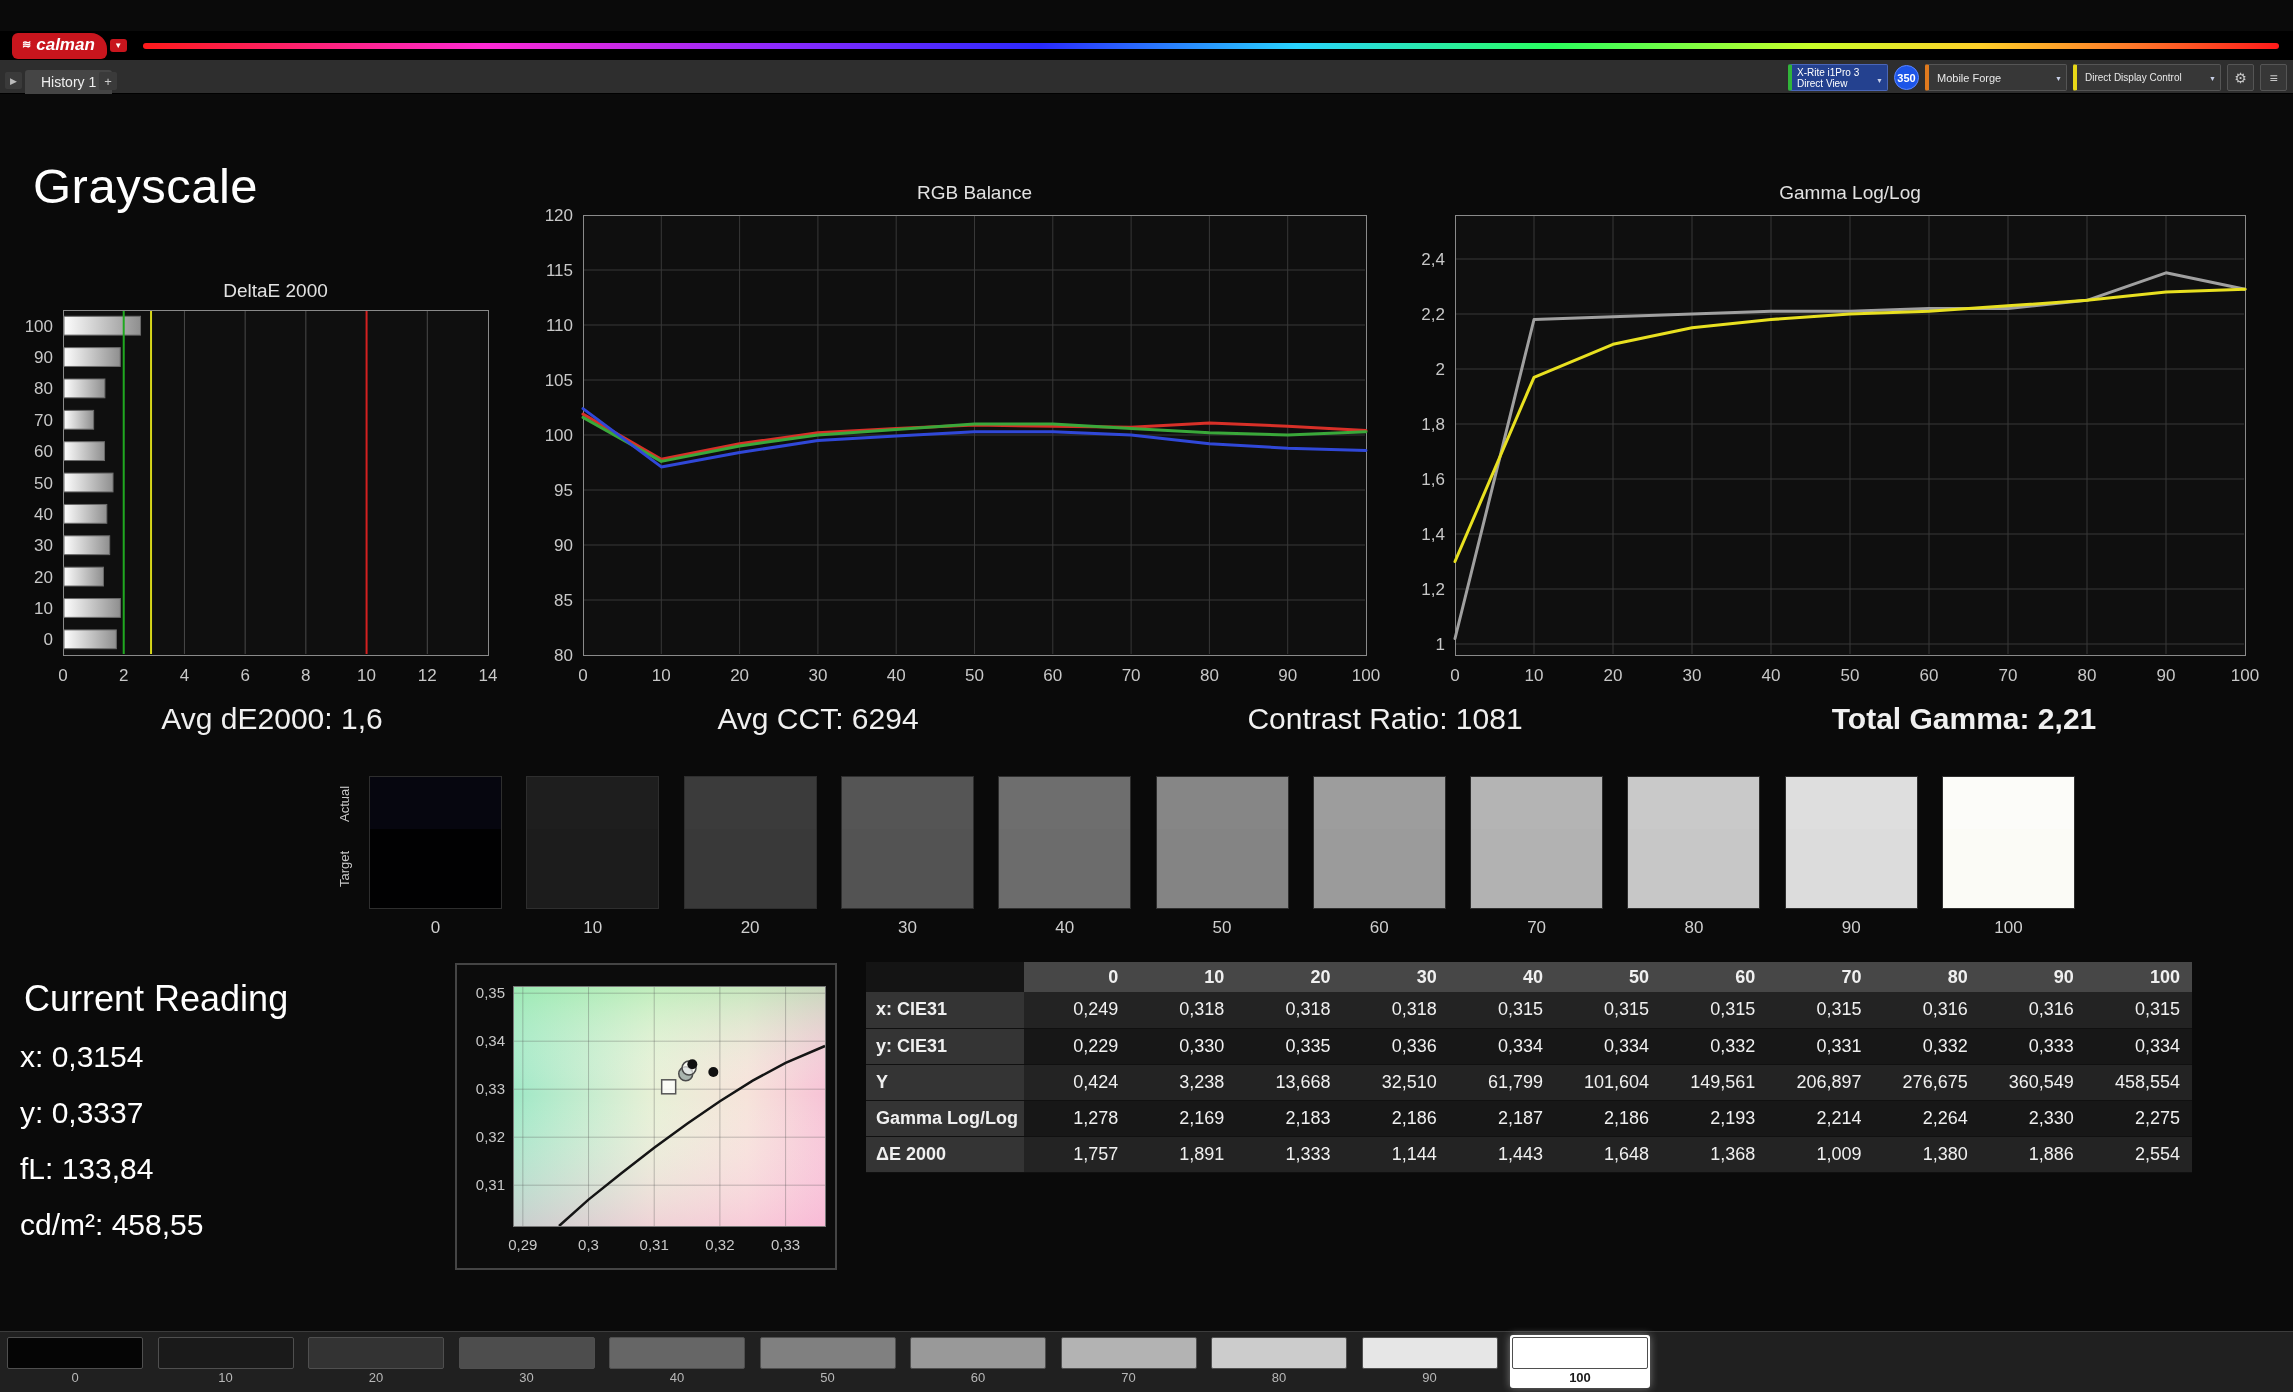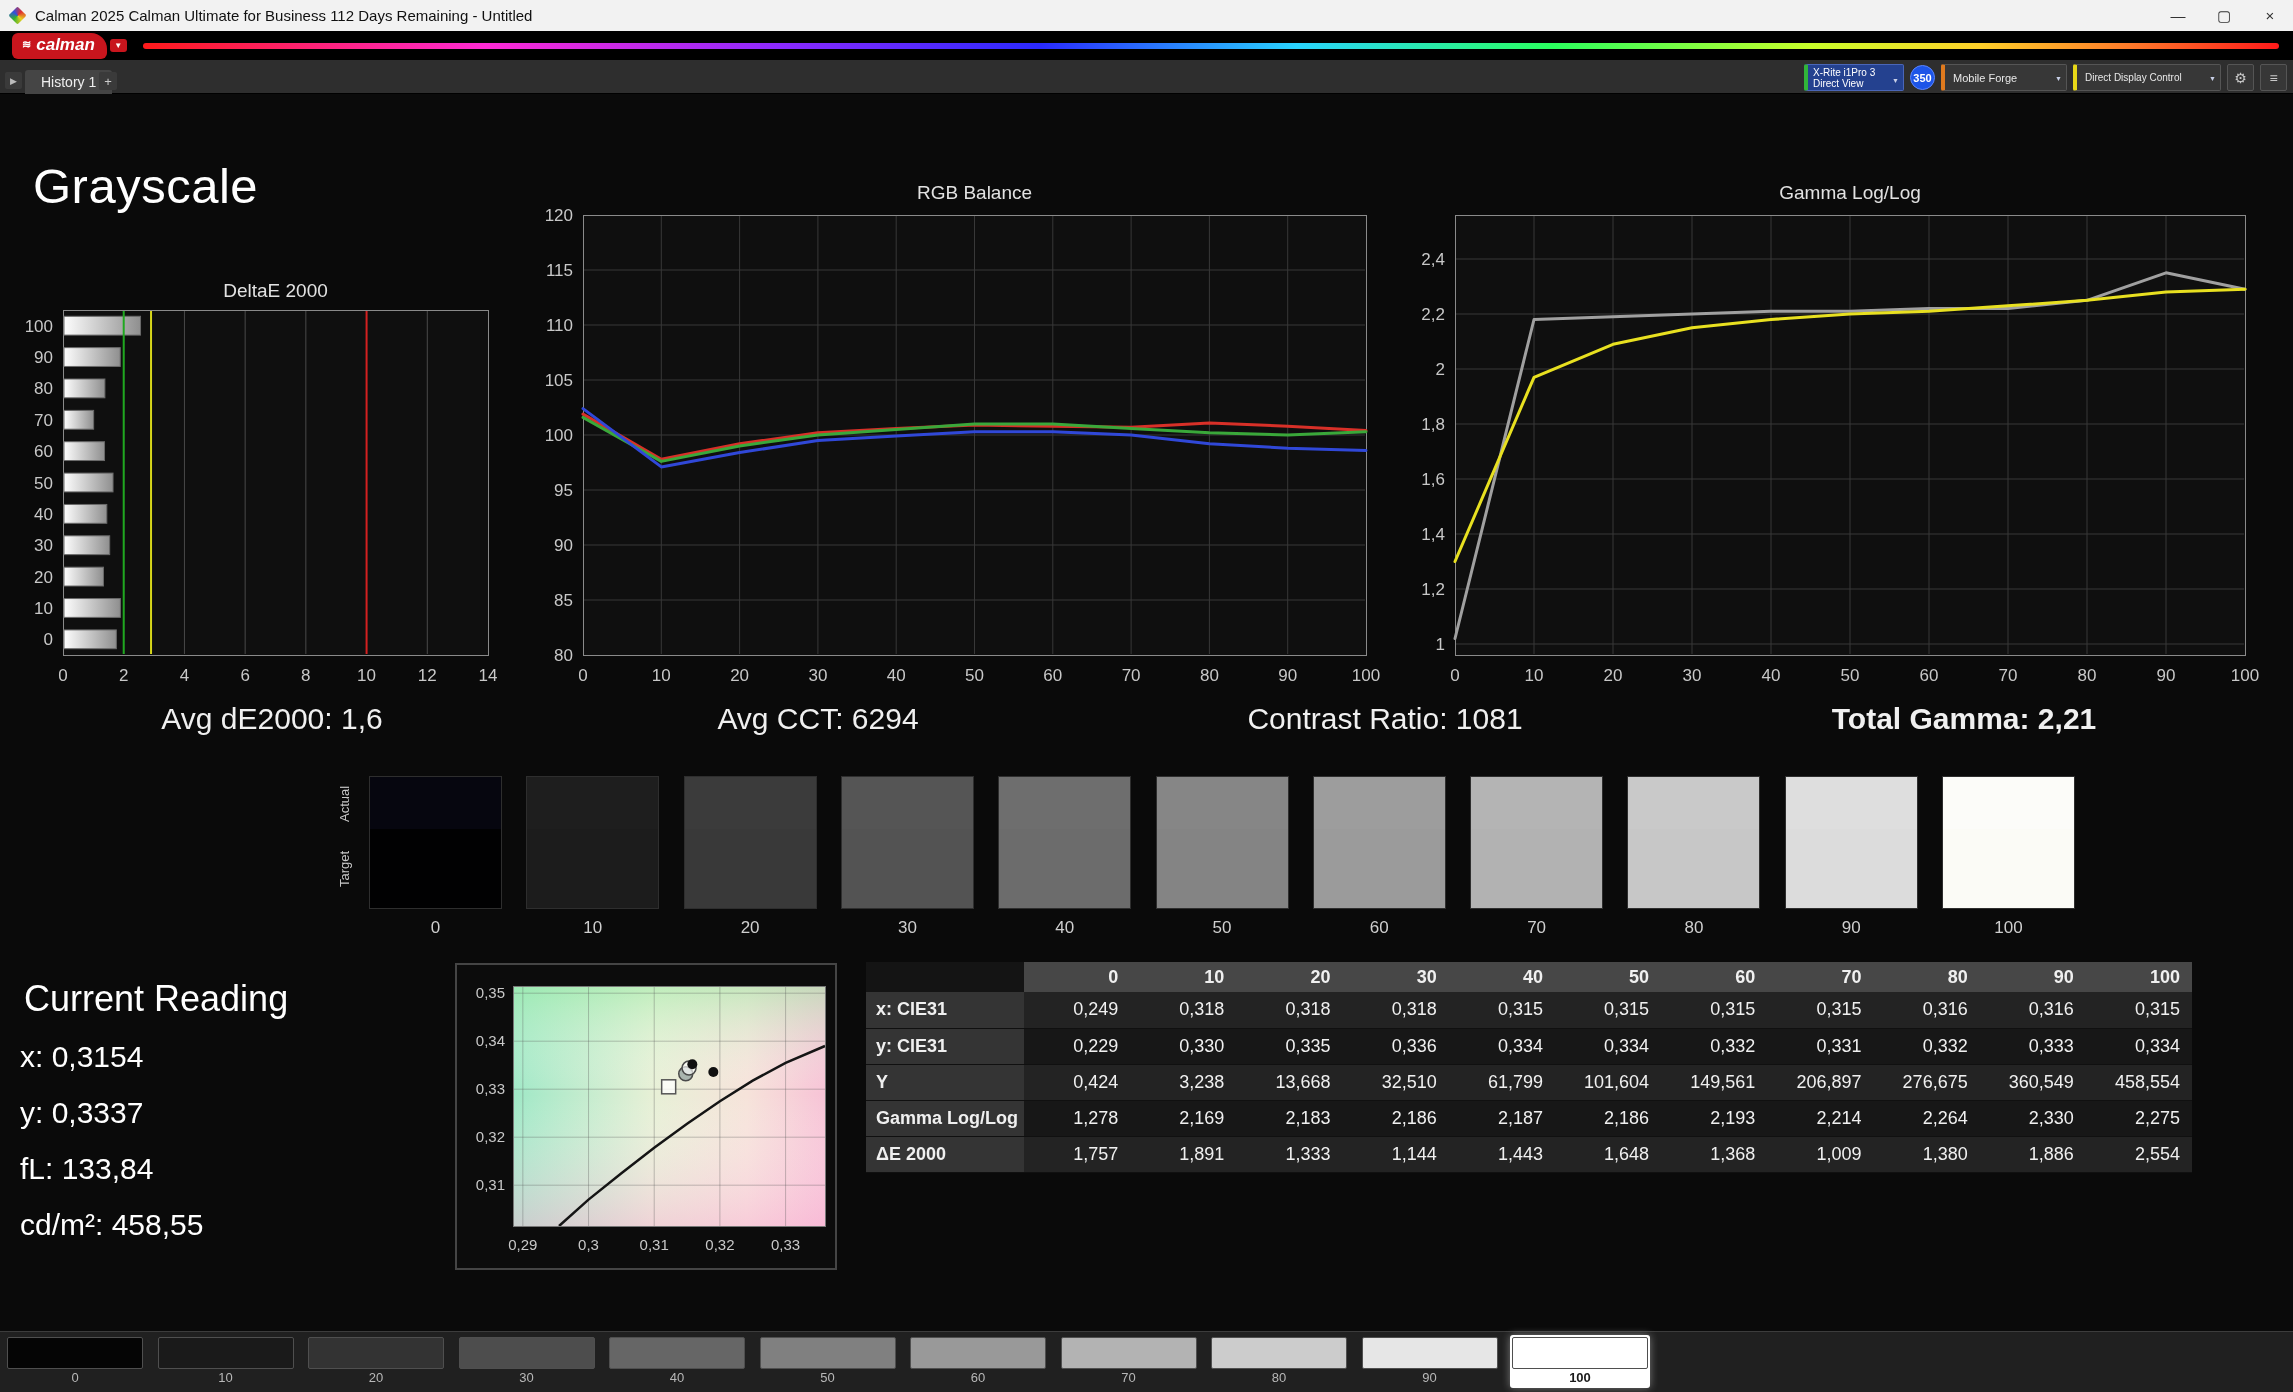--- a/index.html
+++ b/index.html
@@ -41,21 +41,21 @@
            font-size:13px;display:flex;align-items:center;justify-content:center;border-radius:2px;}
   .tb-right{position:absolute;right:6px;top:4px;display:flex;gap:6px;align-items:center;height:27px;}
   .meter-box{width:100px;height:27px;background:#24418f;border:1px solid #4a66b8;
              border-left:4px solid #31b43a;border-radius:2px;color:#fff;font-size:10px;
              line-height:11px;padding:2px 12px 0 5px;position:relative;}
   .caret{position:absolute;right:4px;top:10px;font-size:7px;color:#c8d0e8;}
   .badge{width:25px;height:25px;border-radius:50%;background:#1d55e8;border:1px solid #5b86ff;
          color:#fff;font-size:11px;font-weight:bold;display:flex;align-items:center;justify-content:center;}
   .drop{height:27px;background:#373737;border:1px solid #555;border-radius:2px;color:#e8e8e8;
         font-size:11px;display:flex;align-items:center;padding:0 16px 0 8px;position:relative;}
-  #sourceDrop{width:126px;border-left:4px solid #e07a1e;}
+  #sourceDrop{width:142px;border-left:4px solid #e07a1e;}
   #ddcDrop{width:148px;border-left:4px solid #e8d818;font-size:10px;}
   .sq-btn{width:27px;height:27px;background:#373737;border:1px solid #555;border-radius:2px;
           color:#c8c8c8;display:flex;align-items:center;justify-content:center;font-size:14px;}
 
   
   #pageTitle{position:absolute;left:33px;top:158px;font-size:49px;color:#fff;letter-spacing:.5px;}
   svg{position:absolute;overflow:visible;}
   svg text{font-family:"Liberation Sans",sans-serif;}
   .tick{fill:#c8c8c8;font-size:17px;}
   .tick-sm{fill:#c8c8c8;font-size:15px;}
@@ -100,29 +100,20 @@
   .patch-color{height:32px;border:1px solid #4f4f4f;border-radius:2px;}
   .patch-label{height:18px;line-height:18px;text-align:center;font-size:13px;color:#b8b8b8;}
   .patch-btn.selected{background:#fff;box-shadow:0 0 8px rgba(255,255,255,.4);}
   .patch-btn.selected .patch-label{color:#1a1a1a;font-weight:bold;}
 </style>
 </head>
 <body>
 
 <div class="screen">
 
-  <div class="titlebar">
-    <div class="app-icon"></div>
-    <div>Calman 2025 Calman Ultimate for Business 112 Days Remaining  - Untitled</div>
-    <div class="win-btns">
-      <div class="win-btn">—</div>
-      <div class="win-btn">▢</div>
-      <div class="win-btn">×</div>
-    </div>
-  </div>
 
   <div class="logobar">
     <div class="calman-logo">
       <span class="logo-mark">≋</span>
       <span>calman</span>
     </div>
     <div class="brand-caret">▼</div>
     <div class="rainbow"></div>
   </div>
 

